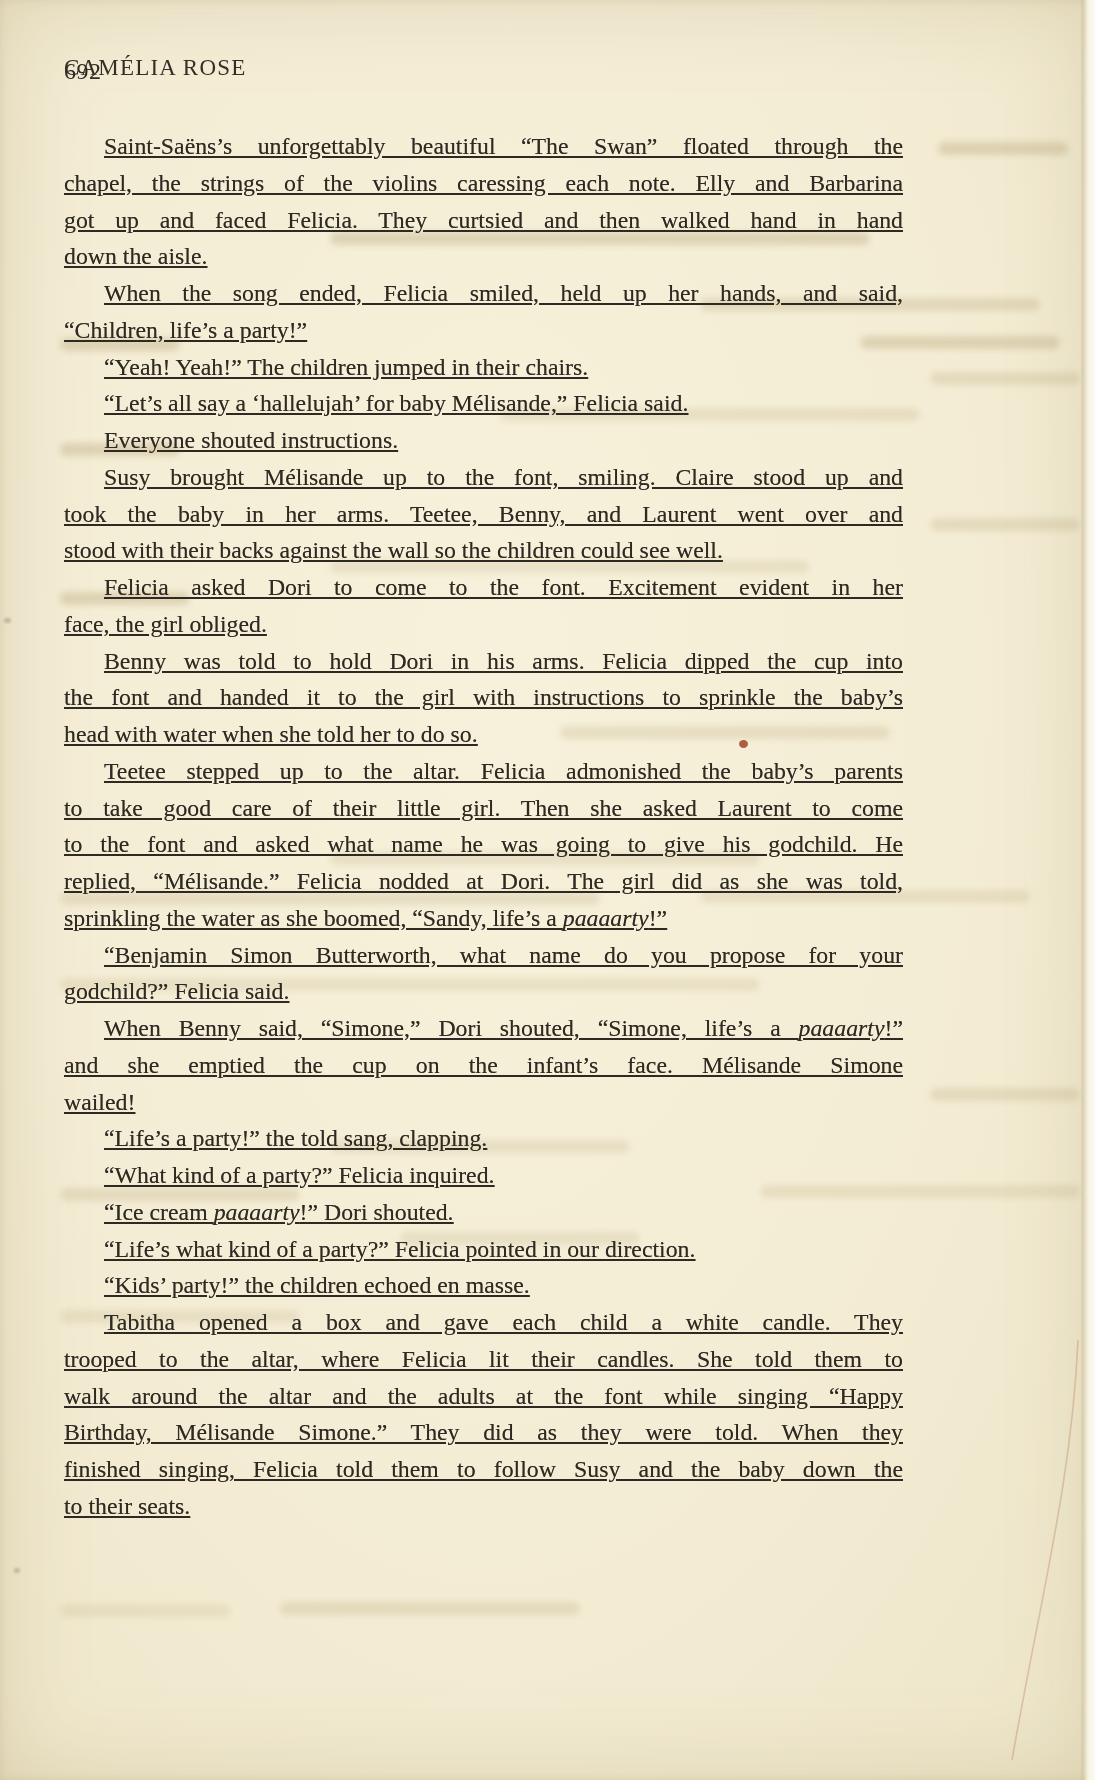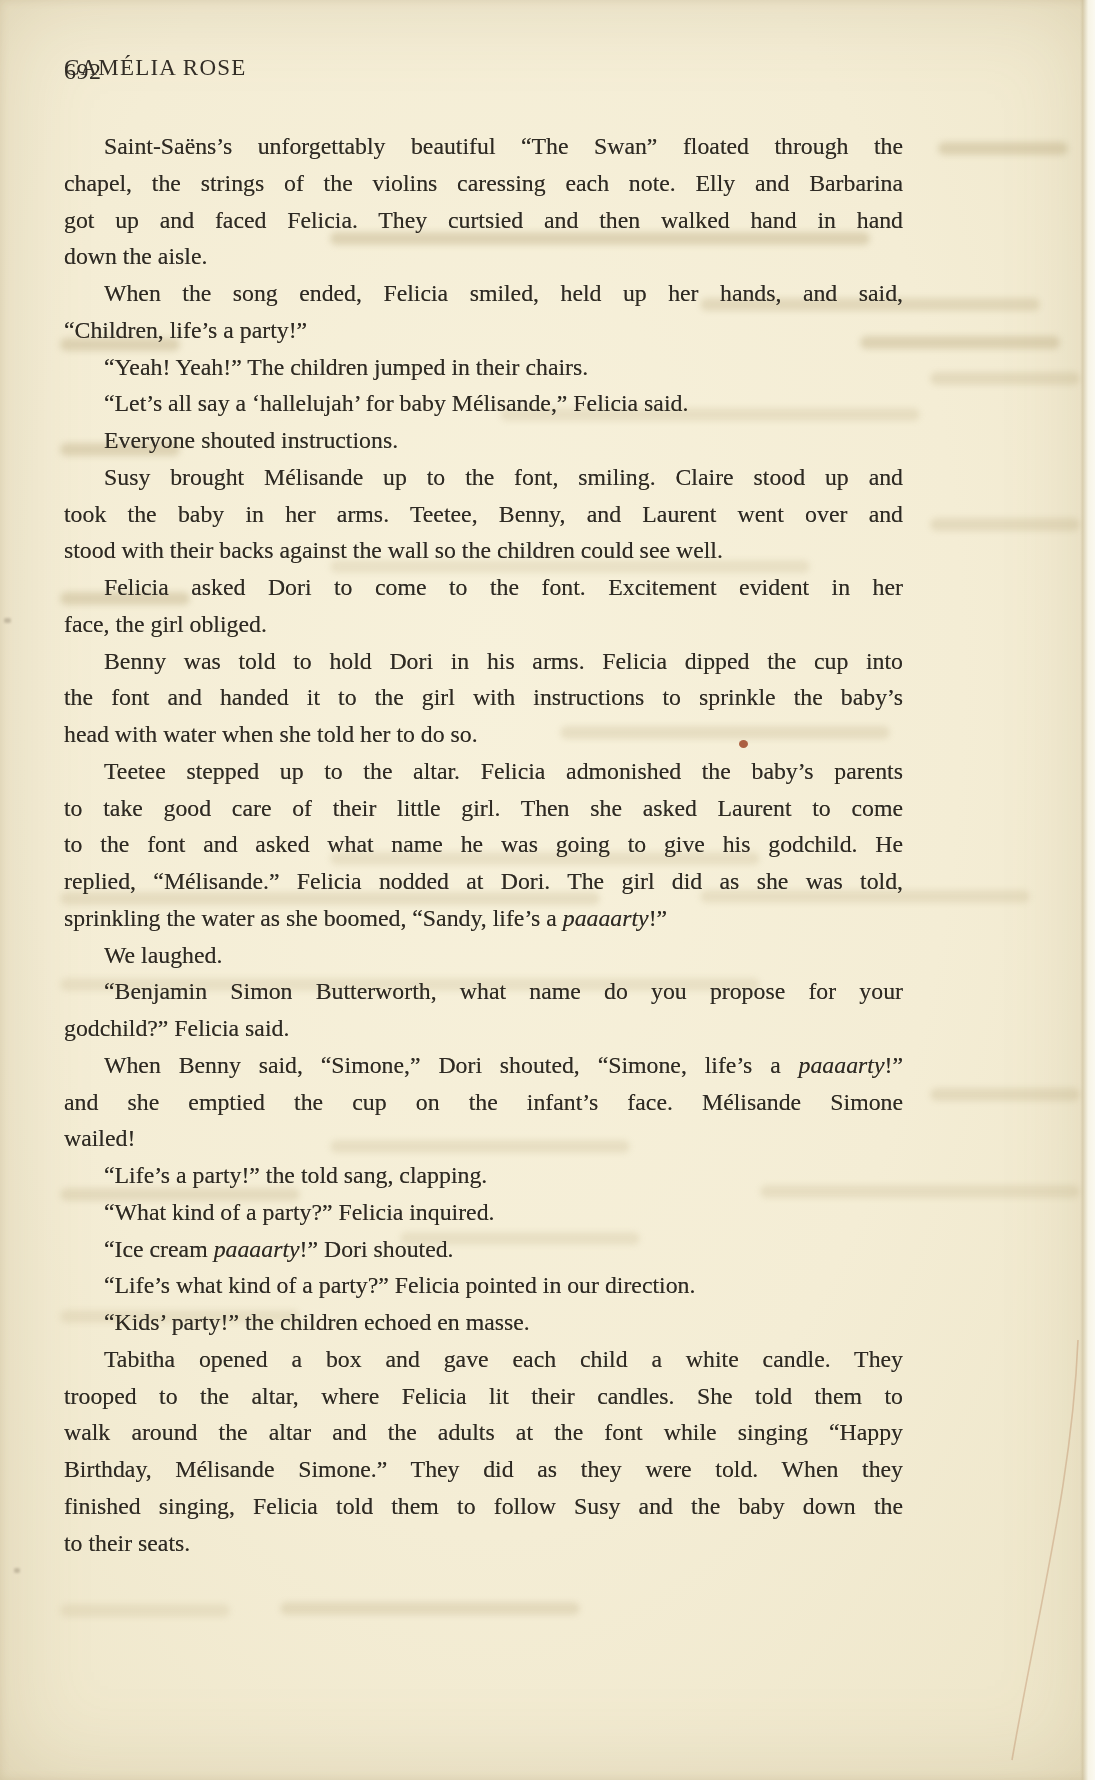--- a/index.html
+++ b/index.html
@@ -21,20 +21,21 @@
   .folio { position:absolute; left:64px; top:58px; font-size:24px; letter-spacing:.5px; }
   .running-head {
     position:absolute; left:64px; top:55px; width:839px;
     text-align:left; font-size:23px; letter-spacing:1.2px; color:#332e27;
   }
 
   .body-text {
     position:absolute; left:64px; top:128px; width:839px;
     font-size:23.8px; line-height:36.75px;
     text-shadow: 0 0 .4px rgba(46,42,35,.55);
+    text-decoration: underline;
   }
   .ln { text-align:justify; text-align-last:justify; text-justify:inter-word; }
   .ln.end { text-align-last:left; }
   .ln.ind { text-indent:40px; }
   .ln i { font-style:italic; }
 
   
   .sm {
     position:absolute; height:13px; border-radius:8px;
     background:rgba(168,149,101,.30); filter:blur(3px);
@@ -101,21 +102,20 @@
       <div class="ln ind">Felicia asked Dori to come to the font. Excitement evident in her</div>
       <div class="ln end">face, the girl obliged.</div>
       <div class="ln ind">Benny was told to hold Dori in his arms. Felicia dipped the cup into</div>
       <div class="ln">the font and handed it to the girl with instructions to sprinkle the baby’s</div>
       <div class="ln end">head with water when she told her to do so.</div>
       <div class="ln ind">Teetee stepped up to the altar. Felicia admonished the baby’s parents</div>
       <div class="ln">to take good care of their little girl. Then she asked Laurent to come</div>
       <div class="ln">to the font and asked what name he was going to give his godchild. He</div>
       <div class="ln">replied, “Mélisande.” Felicia nodded at Dori. The girl did as she was told,</div>
       <div class="ln end">sprinkling the water as she boomed, “Sandy, life’s a <i>paaaarty</i>!”</div>
-      <div class="ln ind end">We laughed.</div>
       <div class="ln ind">“Benjamin Simon Butterworth, what name do you propose for your</div>
       <div class="ln end">godchild?” Felicia said.</div>
       <div class="ln ind">When Benny said, “Simone,” Dori shouted, “Simone, life’s a <i>paaaarty</i>!”</div>
       <div class="ln">and she emptied the cup on the infant’s face. Mélisande Simone</div>
       <div class="ln end">wailed!</div>
       <div class="ln ind end">“Life’s a party!” the told sang, clapping.</div>
       <div class="ln ind end">“What kind of a party?” Felicia inquired.</div>
       <div class="ln ind end">“Ice cream <i>paaaarty</i>!” Dori shouted.</div>
       <div class="ln ind end">“Life’s what kind of a party?” Felicia pointed in our direction.</div>
       <div class="ln ind end">“Kids’ party!” the children echoed en masse.</div>

